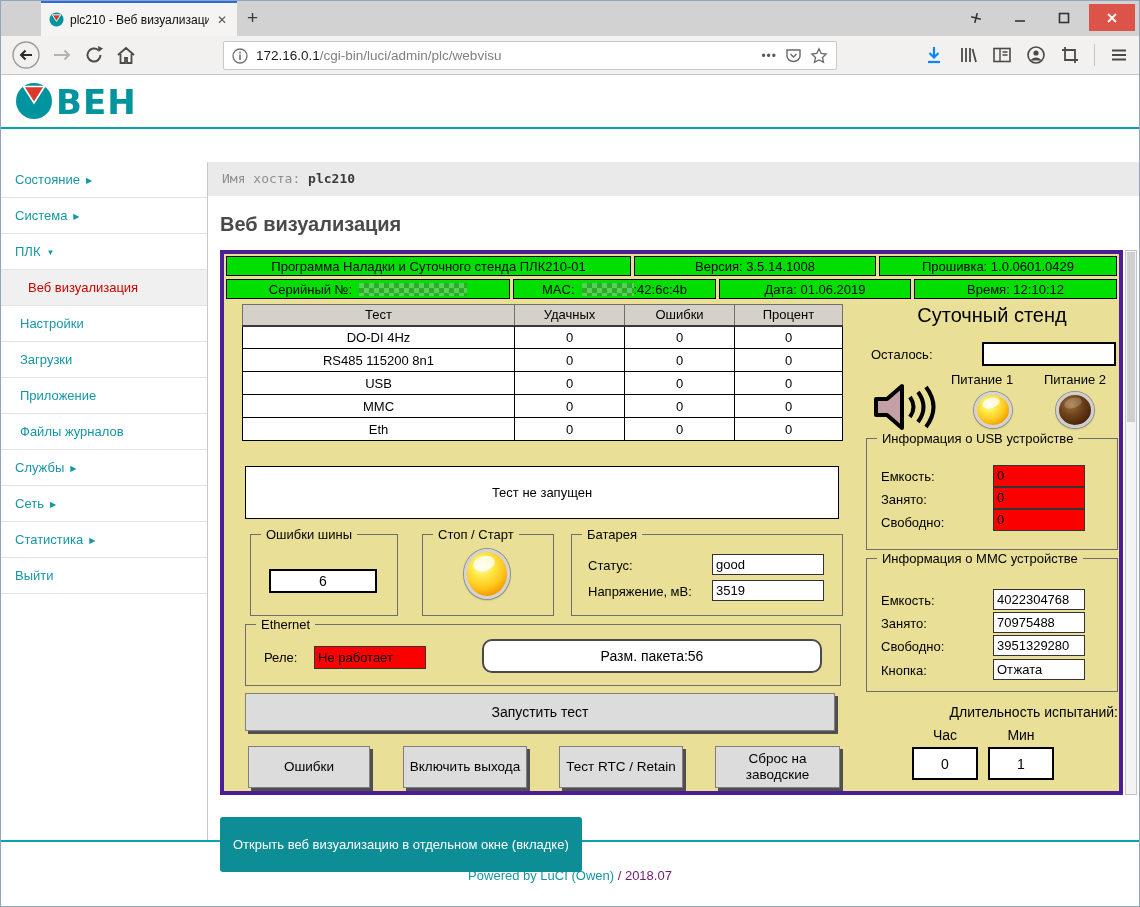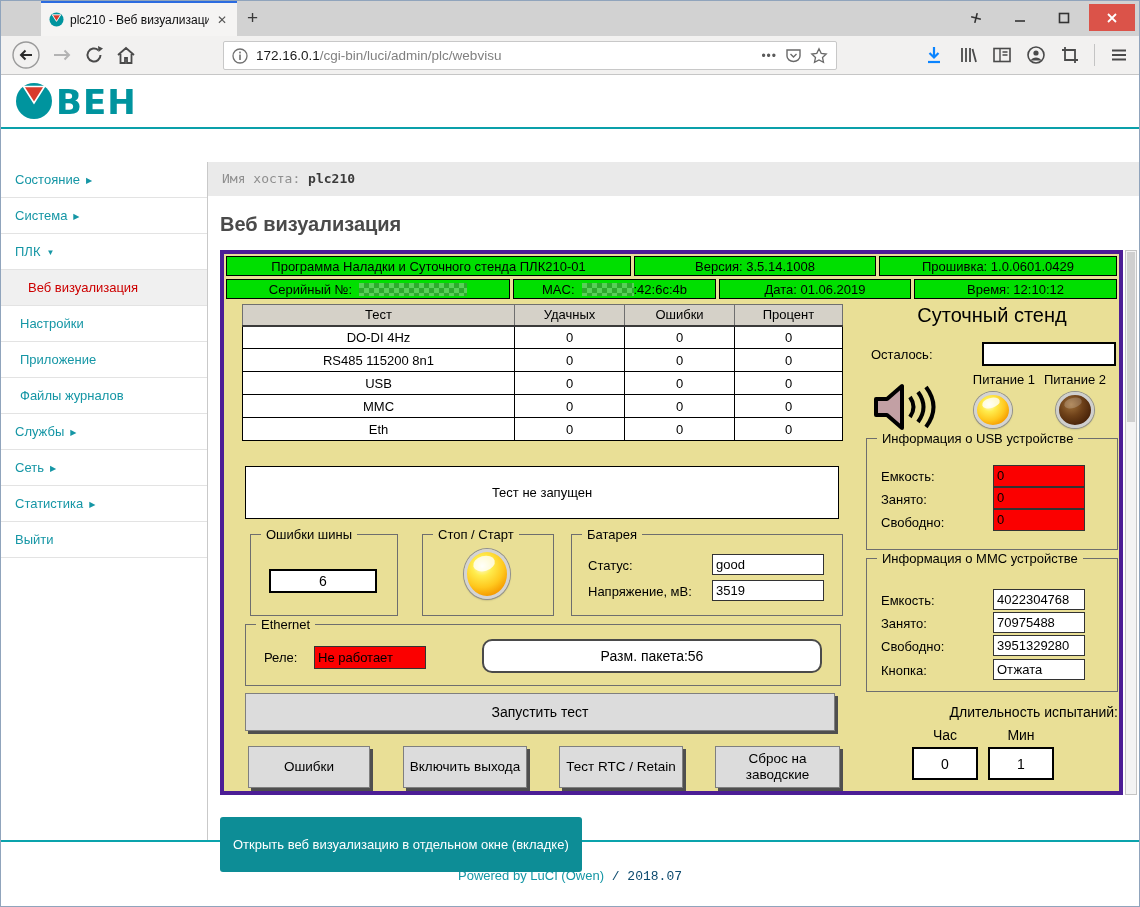--- a/index.html
+++ b/index.html
@@ -103,21 +103,21 @@
   .led-dark { background:radial-gradient(circle at 38% 32%, #A0713B 0%, #6E4119 40%, #4A2409 75%, #331505 100%); border:3px solid #CFCFCF; box-shadow:0 0 0 1px #8F8F8F, 0 1px 2px rgba(0,0,0,.35); }
   .led-dark::after { background:rgba(255,255,255,.20); }
 
   .stand-title { position:absolute; left:641px; top:50px; width:254px; text-align:center; font-size:20px; color:#000; }
 
   .open-btn { display:inline-block; margin:22px 0 0 12px; background:#0D8D96; color:#fff; font-size:13px; padding:20px 13px; border:none; border-radius:3px; cursor:pointer; }
 
   
   .footer { flex:none; border-top:2px solid #0AA3AC; background:#fff; text-align:center; padding-top:26px; height:66px; font-size:13px; }
   .footer .f-link { color:#1596a5; text-decoration:none; }
-  .footer .f-suffix { color:#0c4a6e;font-family:Liberation Mono, monospace; }
+  .footer .f-suffix { color:#701a75; }
 
   .icon-btn { display:flex; align-items:center; justify-content:center; cursor:pointer; }
 </style>
 </head>
 <body>
 
 <div class="window">
 
   <div class="titlebar">
     <div class="tab">
@@ -254,20 +254,23 @@
         <div class="sb-item top">
     <span class="sb-label">ПЛК</span><span class="sb-arrow">▼</span>
   </div>
         <div class="sb-item sub-active">
     <span class="sb-label">Веб визуализация</span>
   </div>
         <div class="sb-item sub">
     <span class="sb-label">Настройки</span>
   </div>
         <div class="sb-item sub">
+    <span class="sb-label">Загрузки</span>
+  </div>
+        <div class="sb-item sub">
     <span class="sb-label">Приложение</span>
   </div>
         <div class="sb-item sub">
     <span class="sb-label">Файлы журналов</span>
   </div>
         <div class="sb-item top">
     <span class="sb-label">Службы</span><span class="sb-arrow">▶</span>
   </div>
         <div class="sb-item top">
     <span class="sb-label">Сеть</span><span class="sb-arrow">▶</span>
@@ -392,21 +395,21 @@
           <span class="lbl13" style="left:647px;top:93px">Осталось:</span>
           <input class="fld fld-bold-border" style="left: 758px; top: 88px; width: 134px; height: 24px;" value="">
 
           <svg style="position:absolute;left:646px;top:126px" width="72" height="54" viewBox="0 0 72 54">
             <path d="M6,19 h11 l15,-13 v42 l-15,-13 H6 z" fill="#C2A0A4" stroke="#000" stroke-width="4" stroke-linejoin="round"></path>
             <path d="M40,17 q7,10 0,20" fill="none" stroke="#000" stroke-width="4"></path>
             <path d="M48,12 q11,15 0,30" fill="none" stroke="#000" stroke-width="4"></path>
             <path d="M56,7 q15,20 0,40" fill="none" stroke="#000" stroke-width="4"></path>
           </svg>
 
-          <span class="lbl13" style="left:727px;top:118px;width:84px;text-align:right">Питание 1</span>
+          <span class="lbl13" style="left:727px;top:118px;width:84px;text-align:left">Питание 1</span>
           <span class="lbl13" style="left:809px;top:118px;width:84px;text-align:center">Питание 2</span>
           <div class="led led-yellow" style="left:750px;top:138px;width:38px;height:36px"></div>
           <div class="led led-dark" style="left:832px;top:138px;width:38px;height:36px"></div>
 
           <div class="grp" style="left:642px;top:184px;width:252px;height:112px">
             <span class="grp-legend">Информация о USB устройстве</span>
             <span class="lbl13" style="left:14px;top:30px">Емкость:</span>
             <span class="lbl13" style="left:14px;top:53px">Занято:</span>
             <span class="lbl13" style="left:14px;top:76px">Свободно:</span>
             <div class="fld fld-red" style="left:126px;top:26px;width:92px;height:22px;line-height:20px">0</div>

